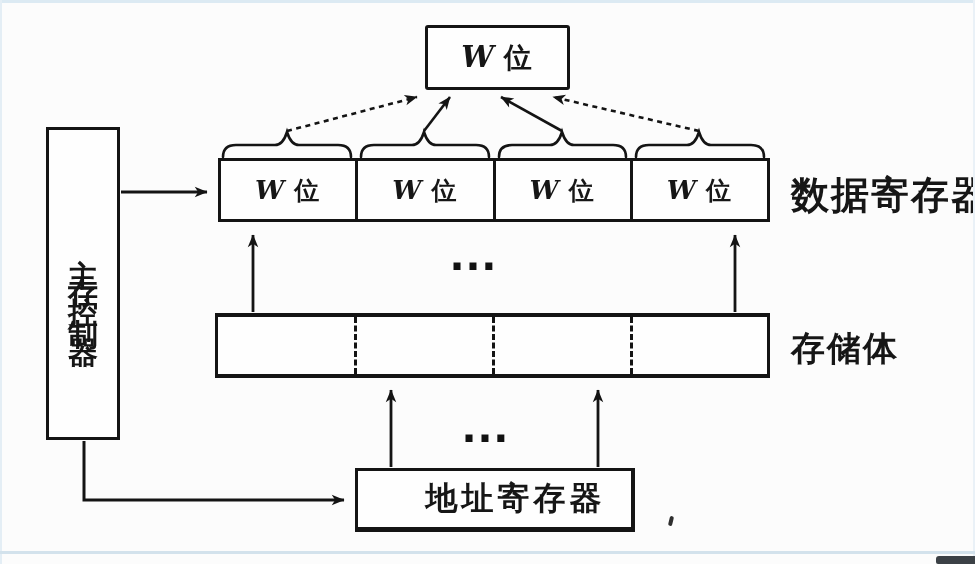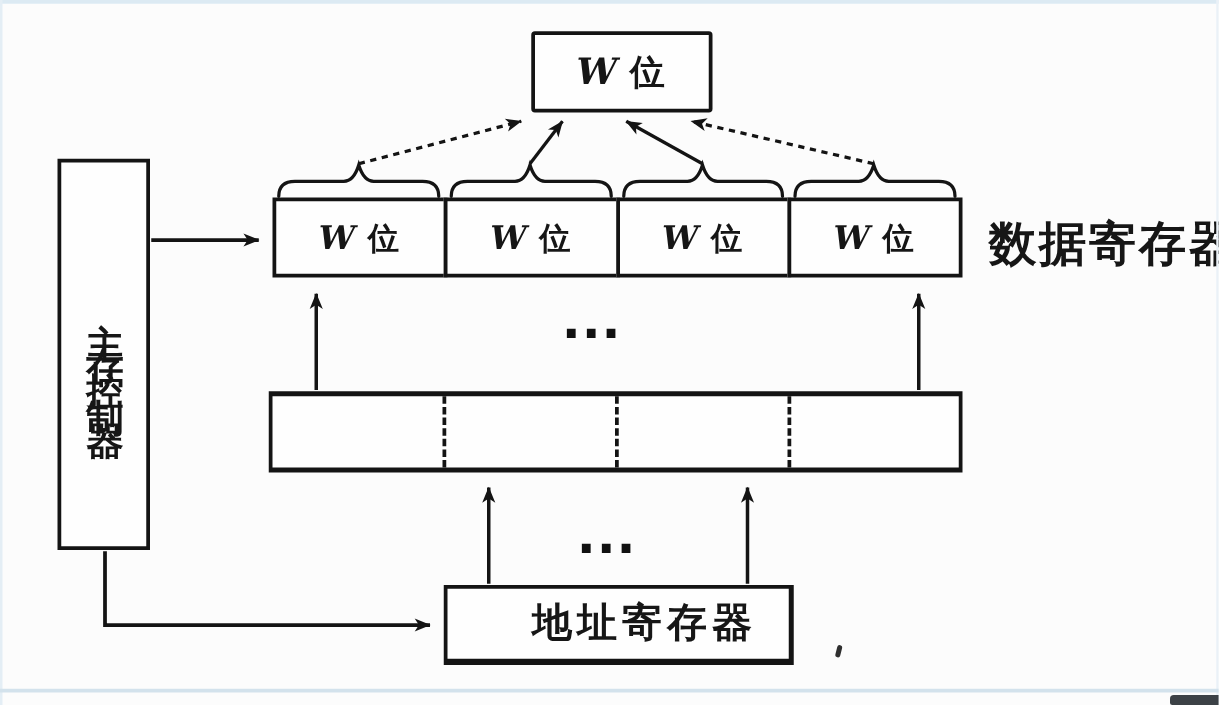--- a/index.html
+++ b/index.html
@@ -119,20 +119,21 @@
   </div>
   <div class="sidelabel" id="lbl-data">数据寄存器</div>
 
   <div class="dots" id="dots-upper">…</div>
 
   <div class="box" id="bank-box">
     <div class="bank-divider" style="left:136px;"></div>
     <div class="bank-divider" style="left:274px;"></div>
     <div class="bank-divider" style="left:412px;"></div>
   </div>
+  <div class="sidelabel" id="lbl-bank">存储体</div>
 
   <div class="dots" id="dots-lower">…</div>
 
   <div class="box" id="addr-box">
     <div class="lbl">地址寄存器</div>
   </div>
 
   <svg id="arrow-layer" width="975" height="564" viewBox="0 0 975 564">
     <defs>
       <marker id="ah" viewBox="0 0 12 10" refX="11" refY="5" markerWidth="14" markerHeight="12" markerUnits="userSpaceOnUse" orient="auto">

